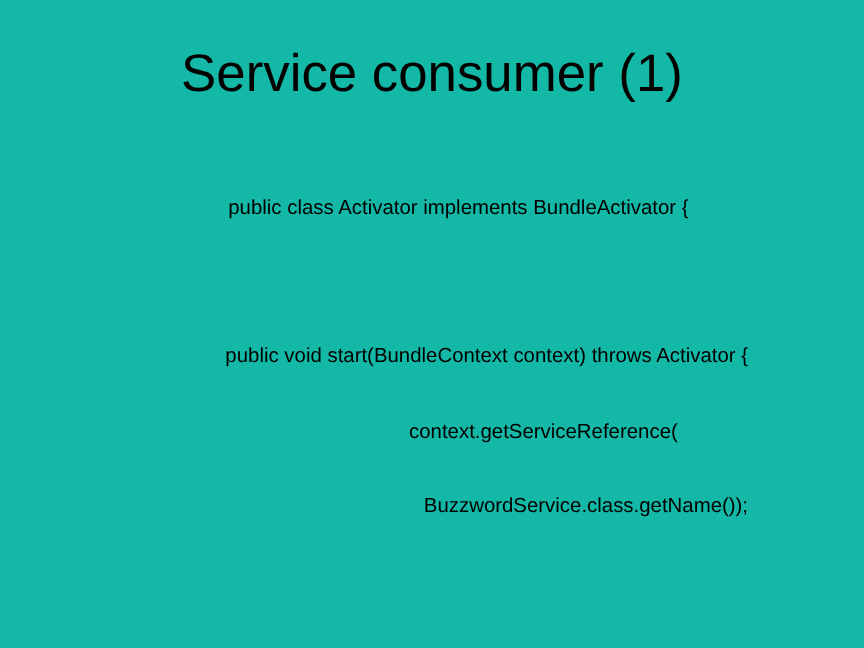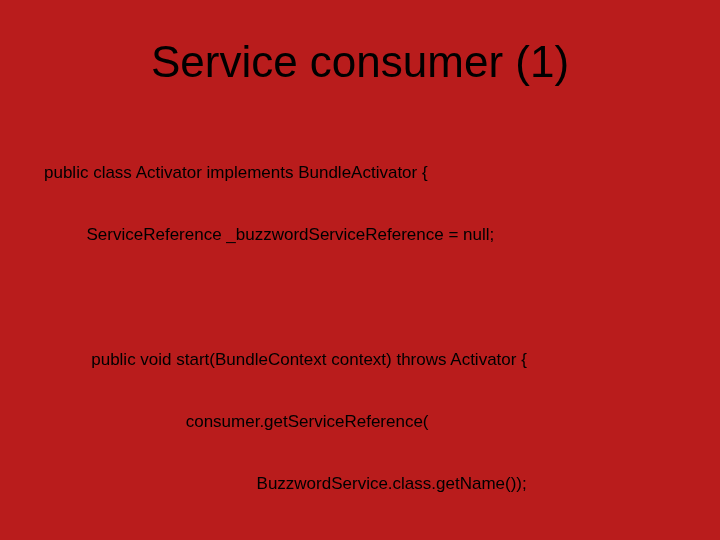--- a/index.html
+++ b/index.html
@@ -9,21 +9,21 @@
   body {
     width: 720px;
     height: 540px;
     font-family: "Liberation Sans", sans-serif;
   }
   .slide {
     position: relative;
     width: 720px;
     height: 540px;
     overflow: hidden; 
-    background: #b91c1c;
+    background: #14b8a6;
     color: #000000;
   }
   .title {
     margin: 36px 0 0 0;
     padding: 0;
     font-size: 44px;
     font-weight: 400;
     line-height: 1.2;
     text-align: center;
     color: #000000;
@@ -31,34 +31,34 @@
   }
   .code {
     margin: 33px 0 0 44px;
     font-size: 17px;
     line-height: 20.7px;
     white-space: pre;
     color: #000000;
   }
   .code-line {
     min-height: 20.7px;
+    text-align: center;
   }
 </style>
 </head>
 <body>
 
 <div class="slide">
   <h1 class="title">Service consumer (1)</h1>
 
   <div class="code">
     <div class="code-line">public class Activator implements BundleActivator {</div>
-    <div class="code-line">         ServiceReference _buzzwordServiceReference = null;</div>
     <div class="code-line"></div>
     <div class="code-line">          public void start(BundleContext context) throws Activator {</div>
-    <div class="code-line">                              consumer.getServiceReference(</div>
+    <div class="code-line">                              context.getServiceReference(</div>
     <div class="code-line">                                             BuzzwordService.class.getName());</div>
     
     
     
     
     
     
     
     
     

